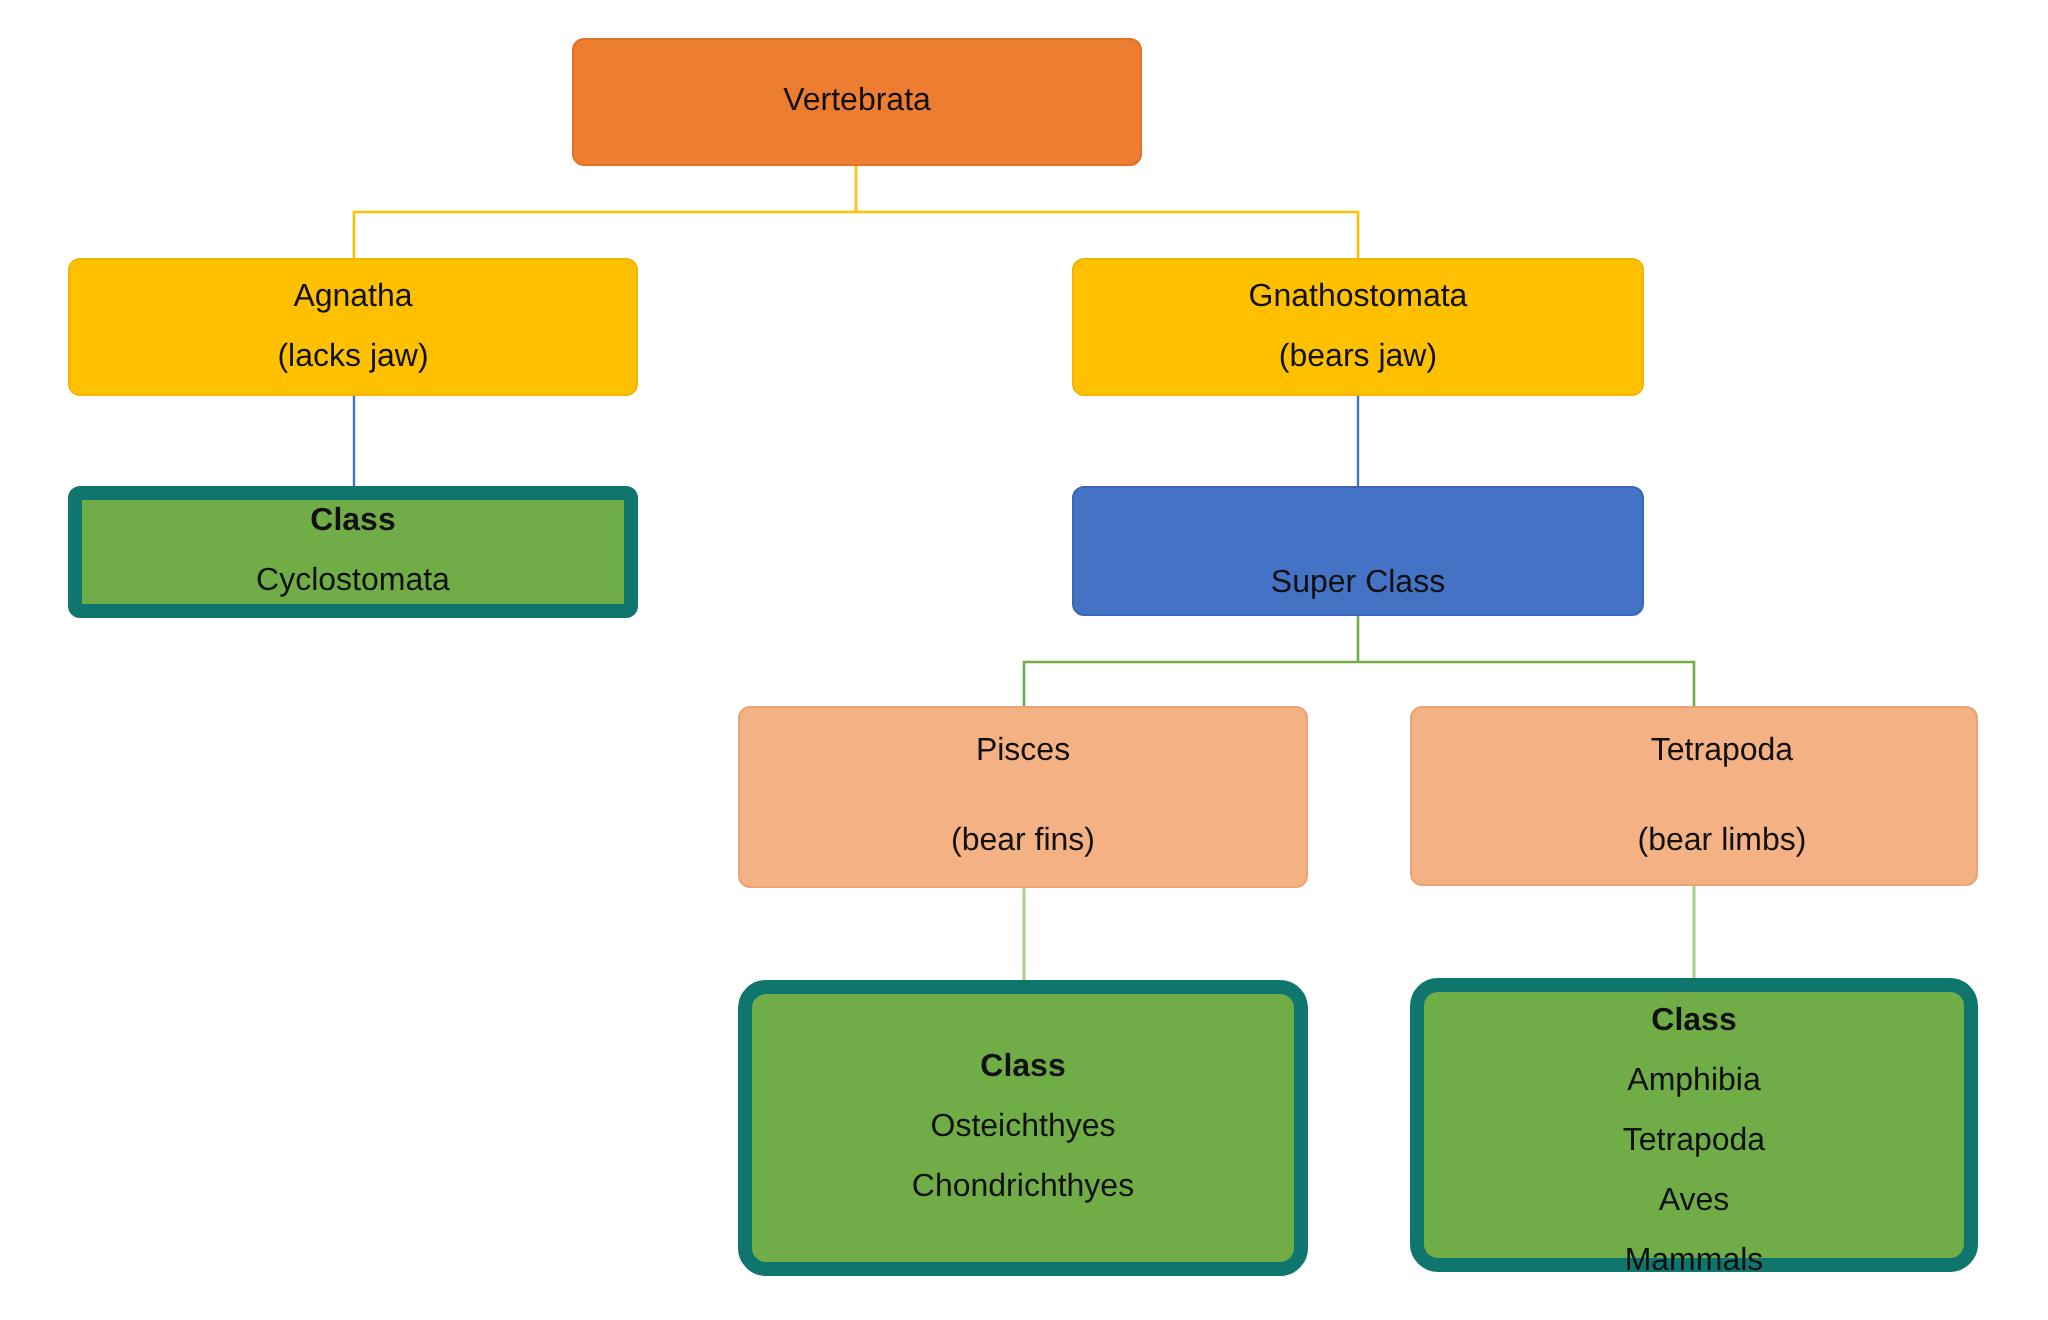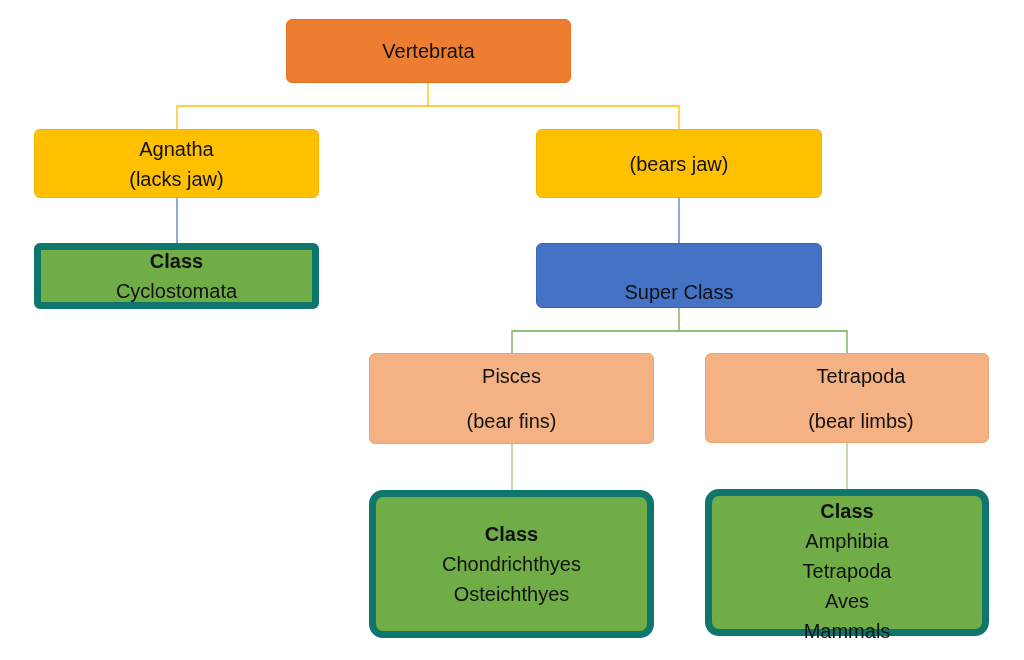--- a/index.html
+++ b/index.html
@@ -1,20 +1,20 @@
 <!DOCTYPE html>
 <html><head>
 <meta charset="utf-8">
 <style>
   html, body { margin: 0; padding: 0; background: #ffffff; }
   body { width: 1024px; height: 660px; position: relative; overflow: hidden;
          font-family: "Liberation Sans", sans-serif; color: #111; }
   .node { position: absolute; box-sizing: border-box; border-radius: 6px;
           display: flex; flex-direction: column; align-items: center; justify-content: center;
-          text-align: center; font-size: 20px; line-height: 30px; }
+          text-align: center; font-size: 16px; line-height: 30px; }
   .node.big { border-radius: 14px; }
   .orange { background: #ed7d31; border: 1px solid #e27224; }
   .yellow { background: #ffc000; border: 1px solid #f3b500; }
   .green  { background: #70ad47; border: 7px solid #0f766e; }
   .blue   { background: #4472c4; border: 1px solid #3a66b5; }
   .peach  { background: #f4b183; border: 1px solid #eaa475; gap: 15px; }
   .bold { font-weight: bold; }
   svg.connectors { position: absolute; left: 0; top: 0; }
 </style>
 </head>
@@ -45,41 +45,42 @@
   <span>Agnatha</span>
   <span>(lacks jaw)</span>
 </div>
 
 <div class="node green" style="left:34px; top:243px; width:285px; height:66px;">
   <span class="bold">Class</span>
   <span>Cyclostomata</span>
 </div>
 
 <div class="node yellow" style="left:536px; top:129px; width:286px; height:69px;">
+  <span>Gnathostomata</span>
   <span>(bears jaw)</span>
 </div>
 
 <div class="node blue" style="left:536px; top:243px; width:286px; height:65px;justify-content:flex-end;">
   <span>Super Class</span>
 </div>
 
 <div class="node peach" style="left:369px; top:353px; width:285px; height:91px;">
   <span>Pisces</span>
   <span>(bear fins)</span>
 </div>
 
 <div class="node peach" style="left:705px; top:353px; width:284px; height:90px;padding-left:28px;">
   <span>Tetrapoda</span>
   <span>(bear limbs)</span>
 </div>
 
 <div class="node green big" style="left:369px; top:490px; width:285px; height:148px;">
   <span class="bold">Class</span>
+  <span>Osteichthyes</span>
   <span>Chondrichthyes</span>
-  <span>Osteichthyes</span>
 </div>
 
 <div class="node green big" style="left:705px; top:489px; width:284px; height:147px; justify-content:flex-start; padding-top:0;">
   <span class="bold">Class</span>
   <span>Amphibia</span>
   <span>Tetrapoda</span>
   <span>Aves</span>
   <span>Mammals</span>
 </div>
 

